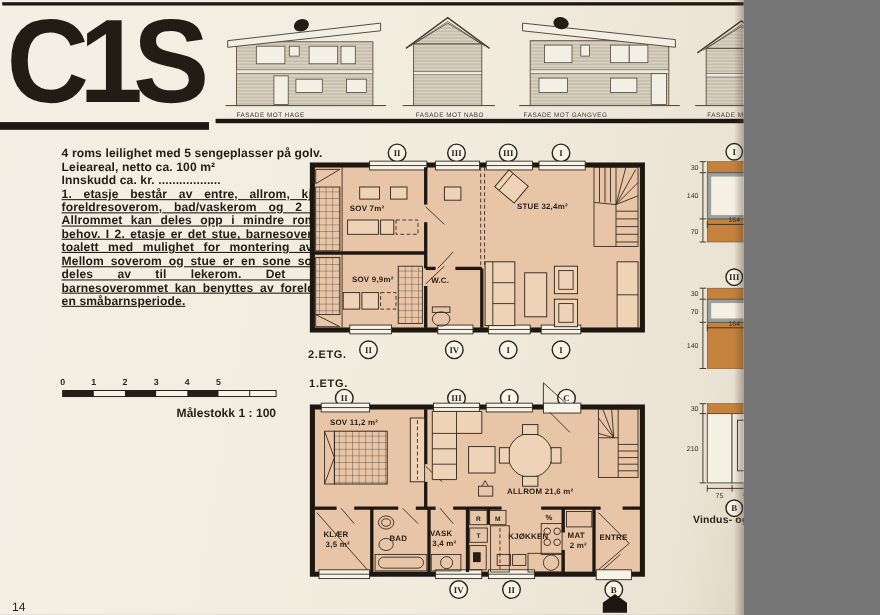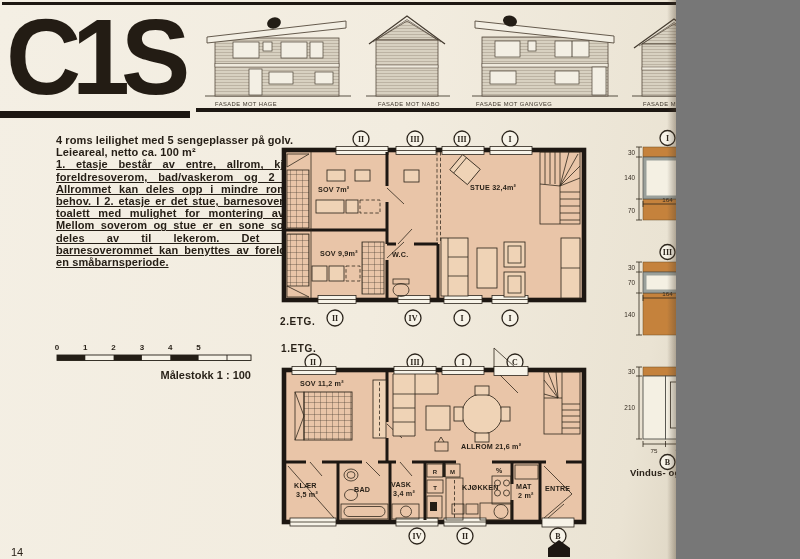--- a/index.html
+++ b/index.html
@@ -114,20 +114,21 @@
     <rect x="12" y="38" width="64" height="52" class="sid"></rect>
     <rect x="12" y="61" width="64" height="3" fill="#eee9dc" stroke="#554a3c" stroke-width="0.5"></rect>
     <path d="M4,42 L44,13 L84,42" fill="none" stroke="#443b30" stroke-width="1.3"></path>
     <path d="M9,40 L44,16.5 L79,40" fill="none" stroke="#443b30" stroke-width="0.6"></path>
     <text x="13" y="100" class="fac">FASADE MOT NABO</text>
   </svg>
 
   <div class="intro">
     <p style="margin:0">4 roms leilighet med 5 sengeplasser på golv.</p>
     <p style="margin:0">Leieareal, netto ca. 100 m²</p>
+    <p style="margin:0">Innskudd ca. kr. ..................</p>
     <p class="para">1. etasje består av entre, allrom, kjøkken, foreldresoverom, bad/vaskerom og 2 boder. Allrommet kan deles opp i mindre rom etter behov. I 2. etasje er det stue, barnesoverom og toalett med mulighet for montering av dusj. Mellom soverom og stue er en sone som kan deles av til lekerom. Det største barnesoverommet kan benyttes av foreldrene i en småbarnsperiode.</p>
   </div>
 
   <svg style="left:48px;top:338px" width="215" height="48" viewBox="0 0 215 48">
     <text x="9" y="12" class="num">0</text>
     <text x="37.3" y="12" class="num">1</text>
     <text x="65.6" y="12" class="num">2</text>
     <text x="94" y="12" class="num">3</text>
     <text x="122.3" y="12" class="num">4</text>
     <text x="150.6" y="12" class="num">5</text>

